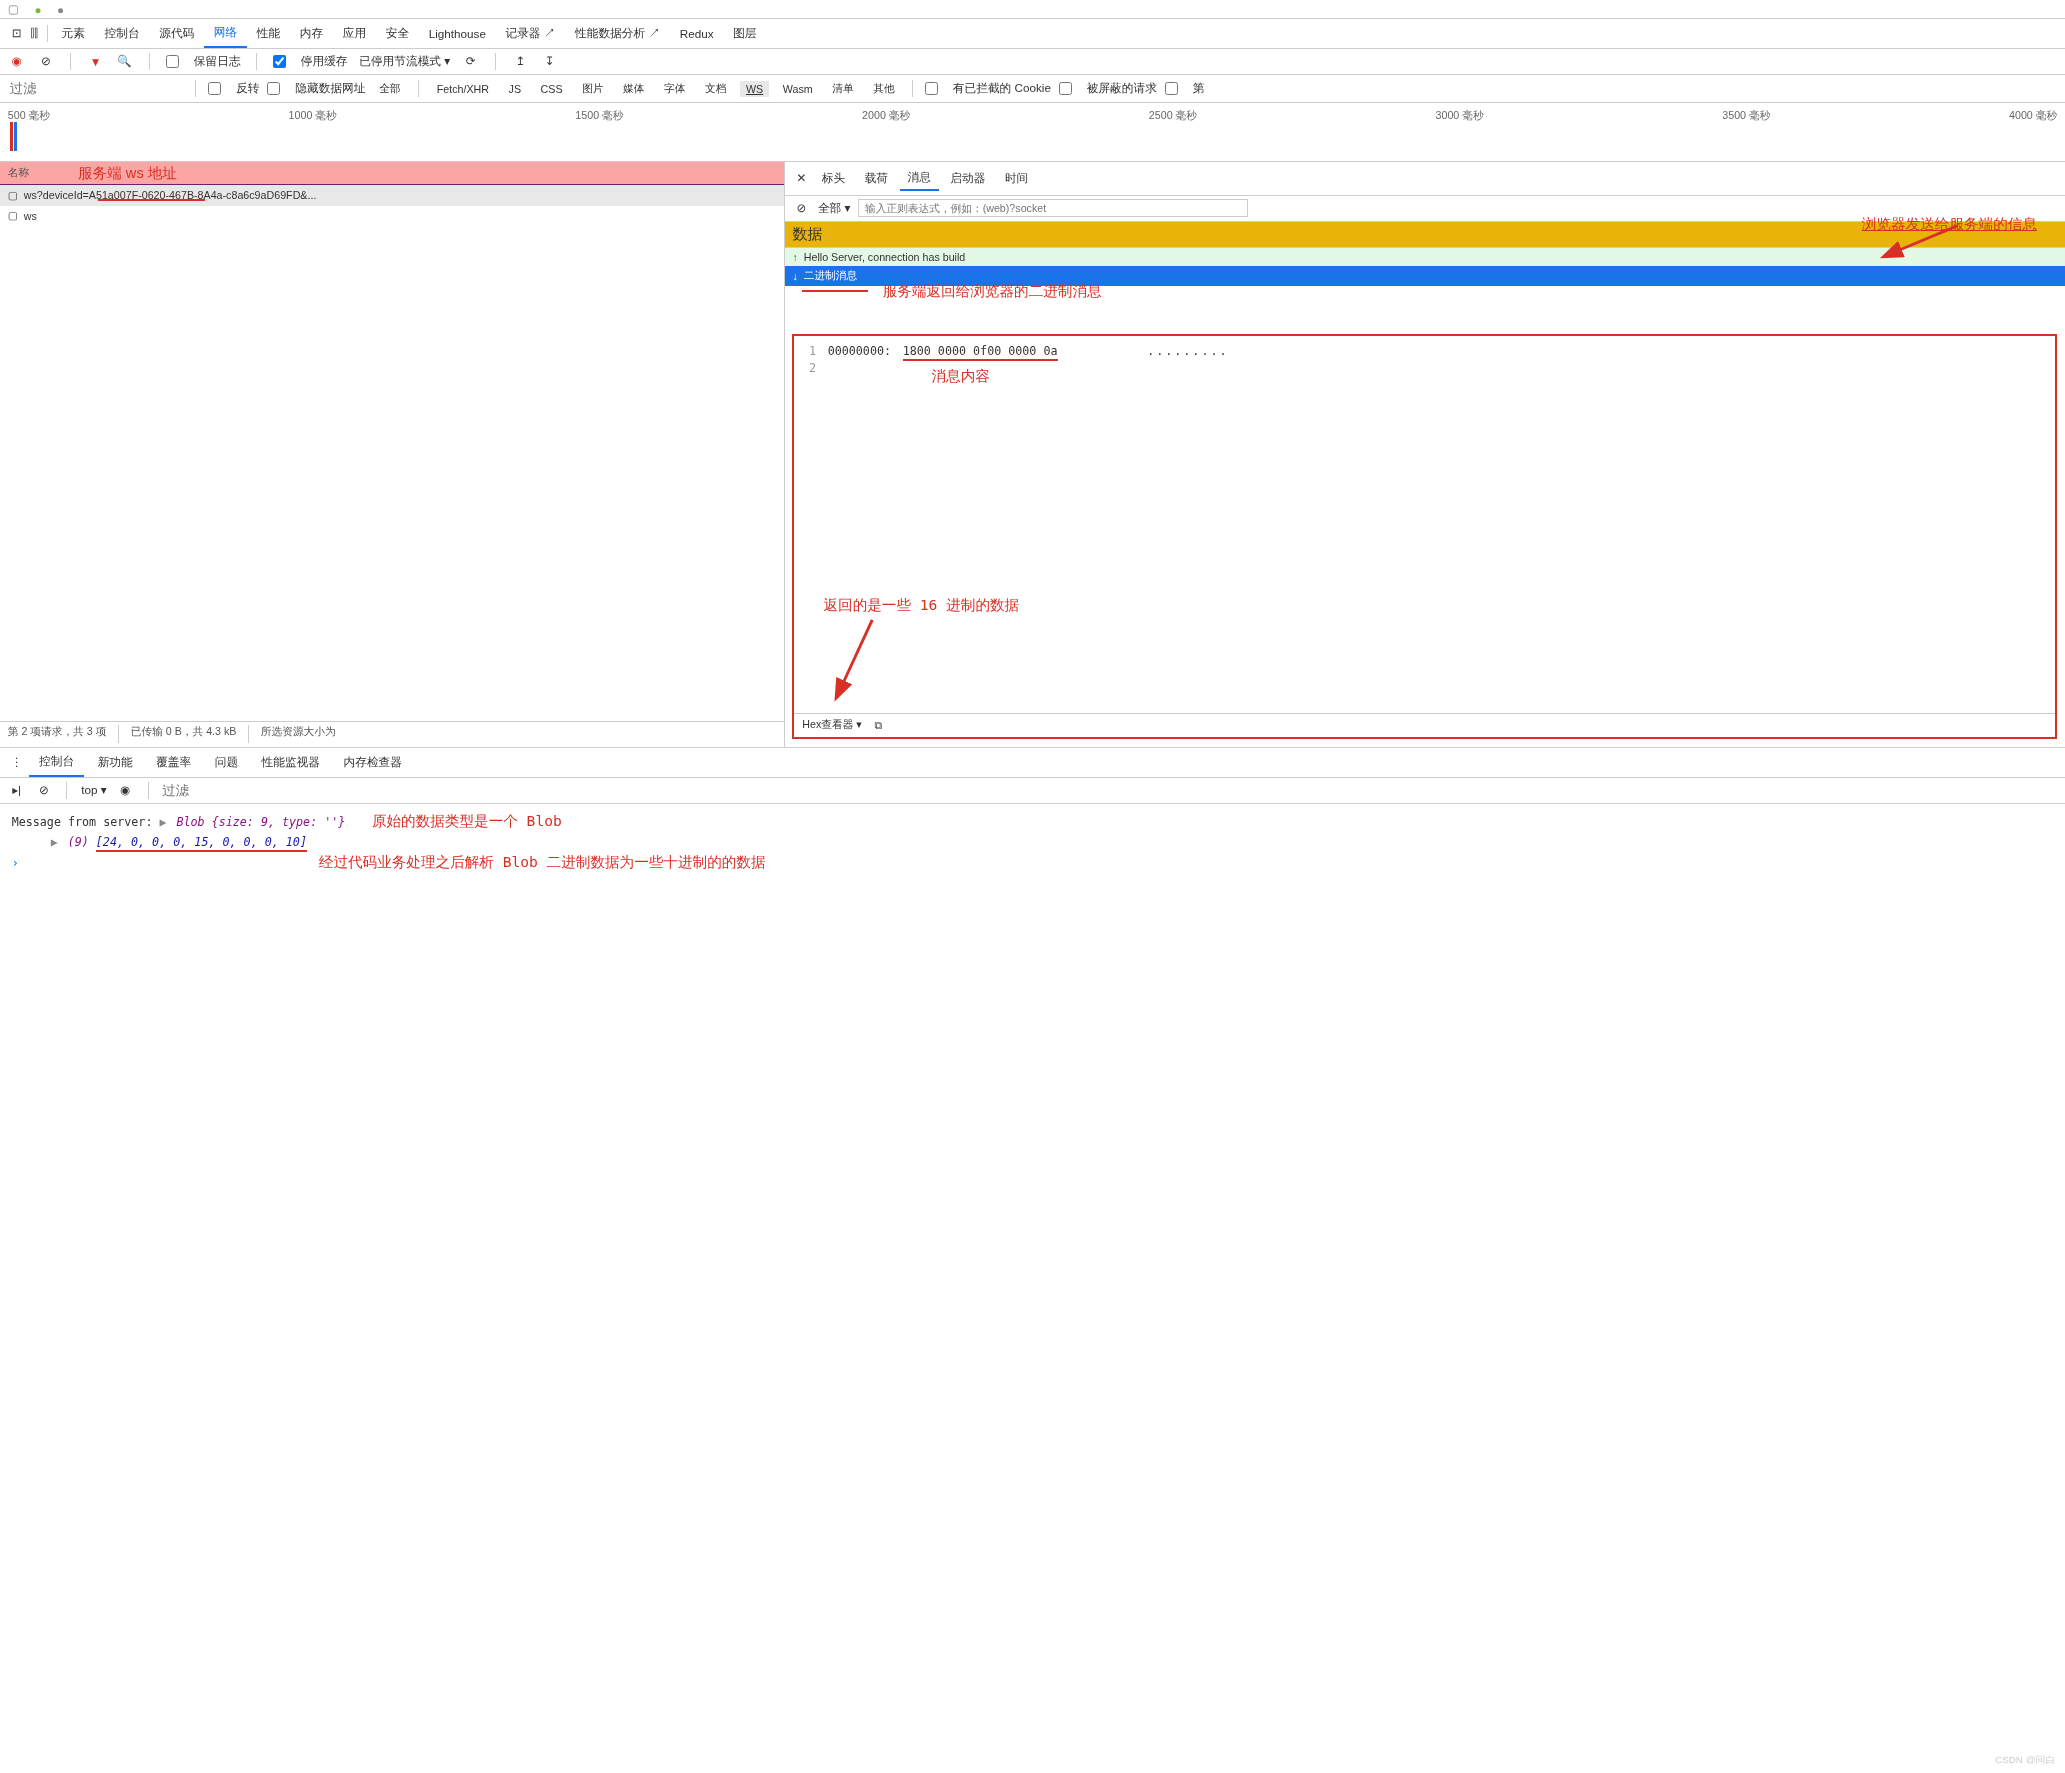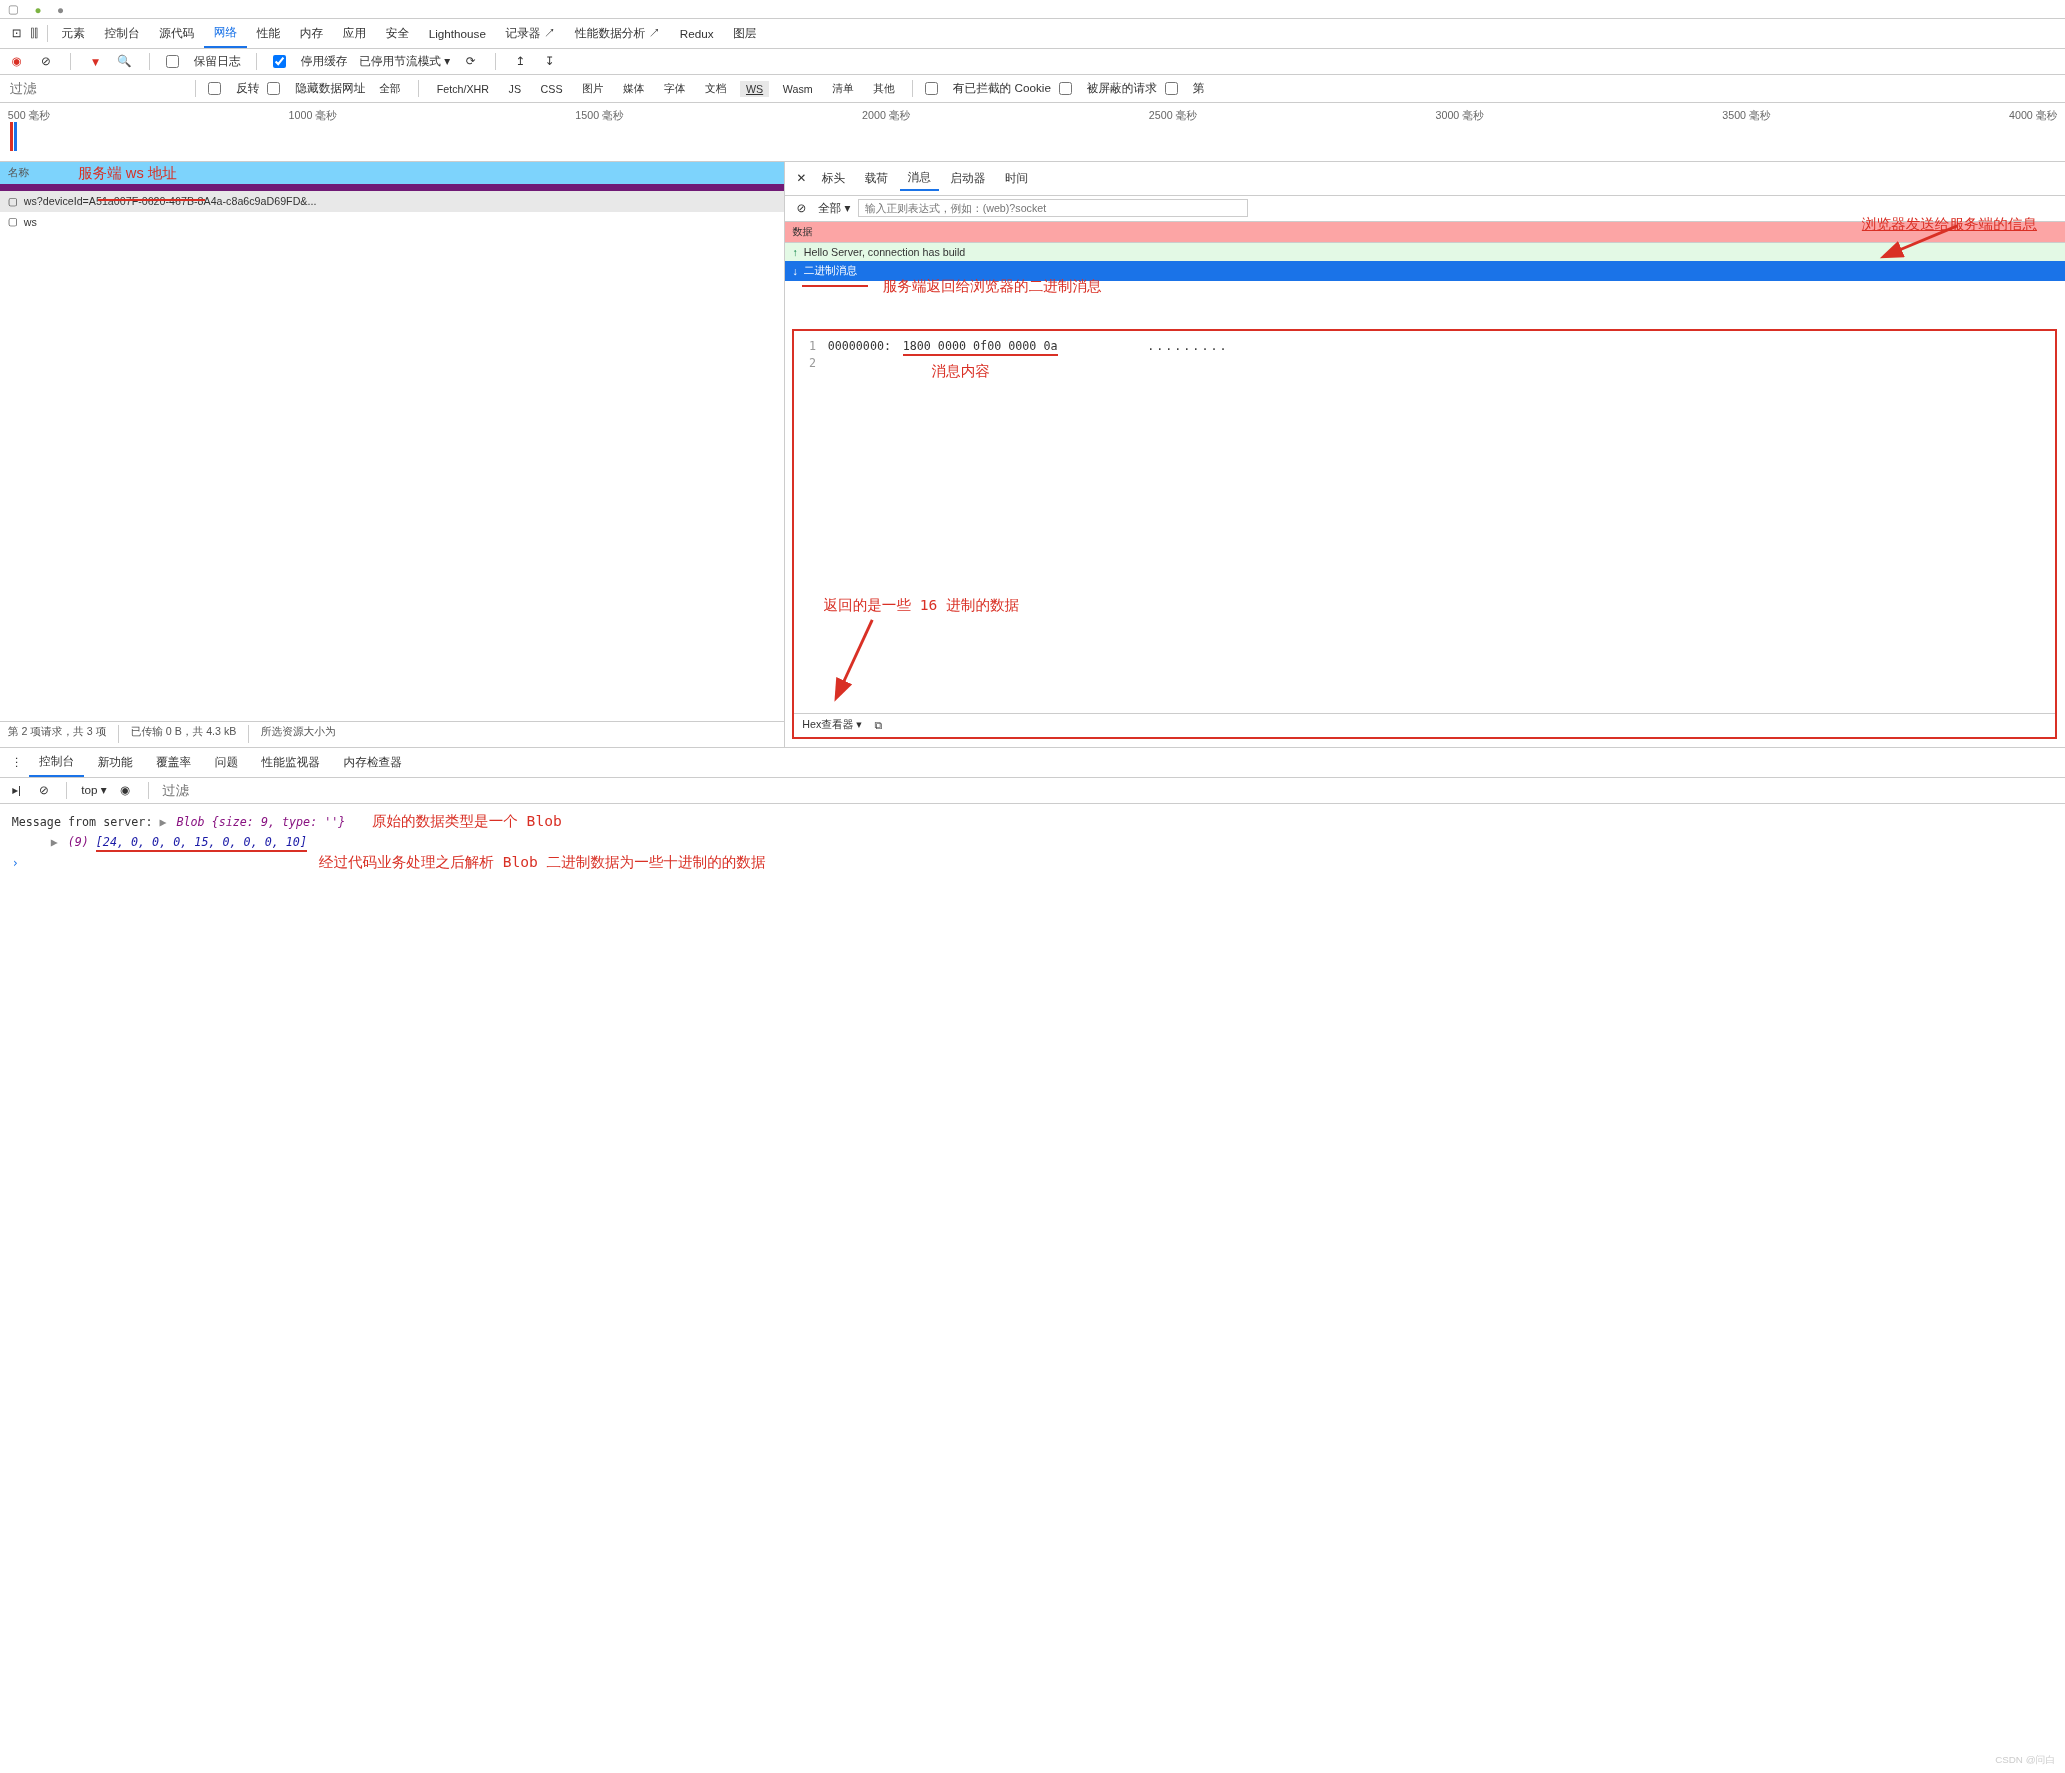--- a/index.html
+++ b/index.html
@@ -15,29 +15,29 @@
 .checkbox input { margin: 0; }
 .filter-row { border-bottom: 1px solid #ccc; padding: 3.9px 7.8px; gap: 7.8px; flex-wrap: wrap; }
 .filter-input { border: none; outline: none; width: 176px; padding: 2px; }
 .type-tab { padding: 2px 5.9px; cursor: pointer; font-size: 10.7px; }
 .type-tab.sel { background: #e8e8e8; text-decoration: underline; }
 .timeline { border-bottom: 1px solid #ccc; padding: 5.9px 7.8px; height: 59px; position: relative; }
 .timeline-labels { display: flex; justify-content: space-between; font-size: 10.7px; color: #666; text-align: right; }
 .main { display: flex; height: 585px; }
 .left-panel { width: 38%; border-right: 1px solid #ccc; display: flex; flex-direction: column; position: relative; }
 .right-panel { width: 62%; display: flex; flex-direction: column; position: relative; }
-.panel-header { background: #7dd3fc; border-bottom: 7px solid #701a75; padding: 3.9px 7.8px; font-size: 10.7px; color: #555; }
+.panel-header { background: #fca5a5; border-bottom: 1px solid #701a75; padding: 3.9px 7.8px; font-size: 10.7px; color: #555; }
 .req-item { padding: 3.9px 7.8px; display: flex; align-items: center; gap: 5.9px; font-size: 10.7px; }
 .req-item.sel { background: #e8e8e8; }
 .sub-tabs { display: flex; border-bottom: 1px solid #ccc; padding: 3.9px 7.8px; gap: 3.9px; align-items: center; }
 .sub-tab { padding: 3.9px 7.8px; cursor: pointer; font-size: 11.7px; }
 .sub-tab.active { border-bottom: 2px solid #1a73e8; }
 .msg-filter { padding: 3.9px 7.8px; border-bottom: 1px solid #ccc; display: flex; align-items: center; gap: 7.8px; }
 .msg-input { border: 1px solid #ccc; padding: 2px 5.9px; font-size: 10.7px; width: 390px; background: #fff; }
-.data-header { background: #fca5a5; border-bottom: 1px solid #ccc; padding: 2.9px 7.8px; font-size: 10px; }
+.data-header { background: #eab308; border-bottom: 1px solid #ccc; padding: 2.9px 7.8px; font-size: 15px; }
 .msg-up { background: #e3f9e5; padding: 2.9px 7.8px; font-size: 10.7px; display: flex; align-items: center; gap: 5.9px; }
 .msg-down { background: #1a73e8; color: #fff; padding: 2.9px 7.8px; font-size: 10.7px; display: flex; align-items: center; gap: 5.9px; }
 .arrow-up { color: #0a8043; }
 .arrow-down { color: #fff; }
 .anno { color: #d93025; font-size: 14.6px; font-weight: 500; position: absolute; }
 .red-underline { border-bottom: 2.9px solid #d93025; }
 .red-box { border: 2.9px solid #d93025; }
 .hex-area { padding: 7.8px; font-family: monospace; font-size: 11.7px; position: relative; flex: 1; }
 .hex-line { display: flex; gap: 11.7px; }
 .hex-ln { color: #999; width: 13.7px; text-align: right; }

